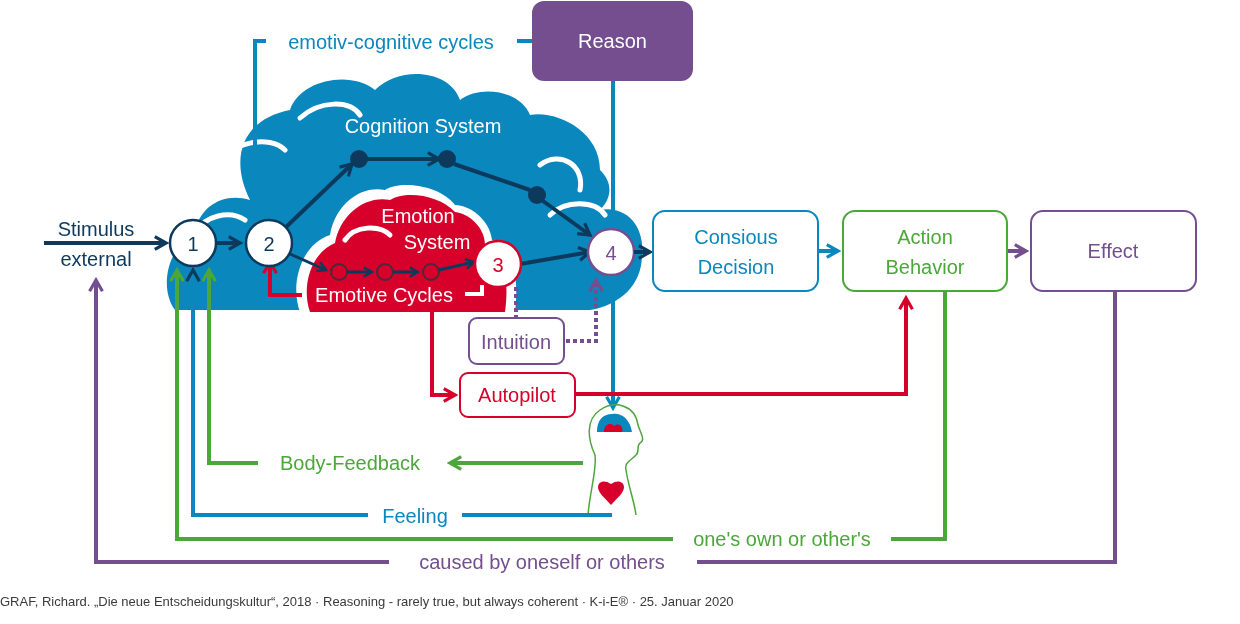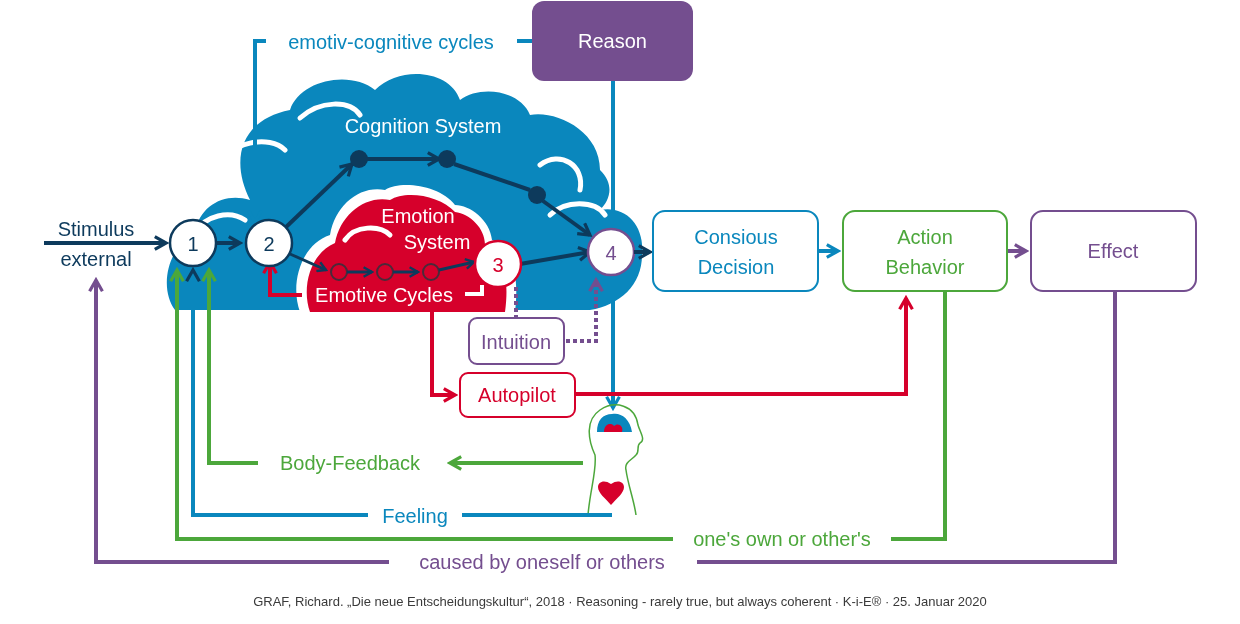--- a/index.html
+++ b/index.html
@@ -1,19 +1,19 @@
 <!DOCTYPE html>
 <html><head>
 <meta charset="utf-8">
 <style>
   html, body { margin:0; padding:0; background:#ffffff; }
   body { width:1240px; height:624px; position:relative; overflow:hidden; font-family:"Liberation Sans", sans-serif; }
   svg#diagram { position:absolute; left:0; top:0; }
   .lbl { font-family:"Liberation Sans", sans-serif; }
-  .footer { position:absolute; left:0; width:1240px; top:594px; text-align:center; font-size:13px; color:#3a3a3a; font-family:"Liberation Sans", sans-serif; }
+  .footer { position:absolute; left:0; width:1240px; top:594px; text-align:left; font-size:13px; color:#3a3a3a; font-family:"Liberation Sans", sans-serif; }
 </style>
 </head>
 <body>
 
 <svg id="diagram" width="1240" height="624" viewBox="0 0 1240 624" xmlns="http://www.w3.org/2000/svg">
   <defs>
     <marker id="ah-navy" viewBox="0 0 10 10" refX="8" refY="5" markerWidth="4" markerHeight="4" orient="auto-start-reverse">
         <path d="M1,1 L8,5 L1,9" fill="none" stroke="#0d3a5c" stroke-width="2"></path>
       </marker>
     <marker id="ah-blue" viewBox="0 0 10 10" refX="8" refY="5" markerWidth="4" markerHeight="4" orient="auto-start-reverse">

